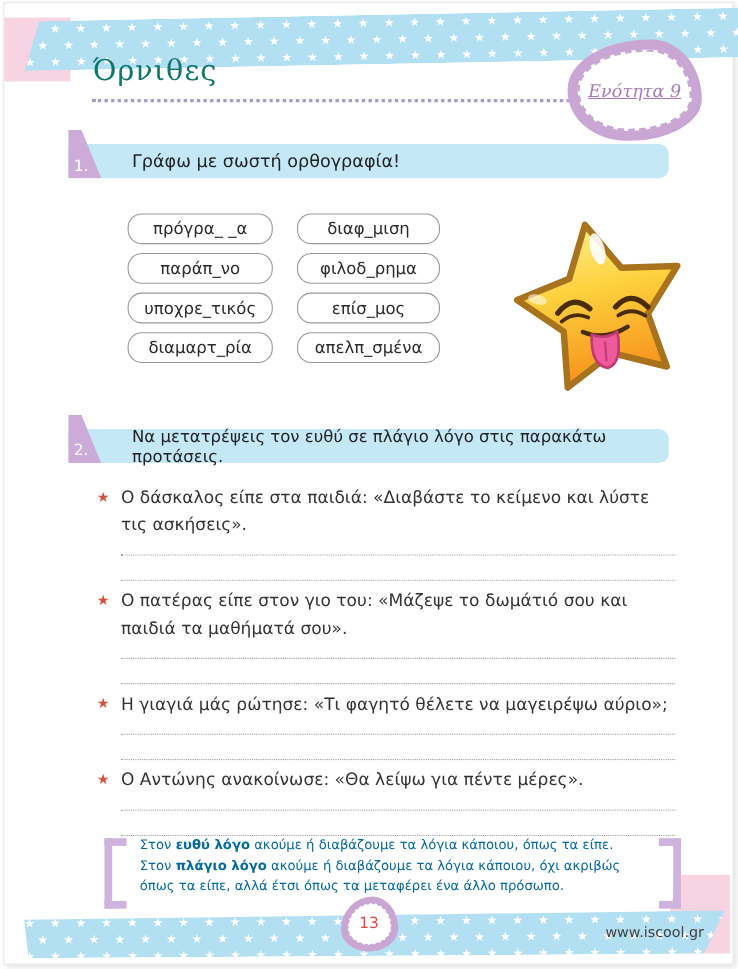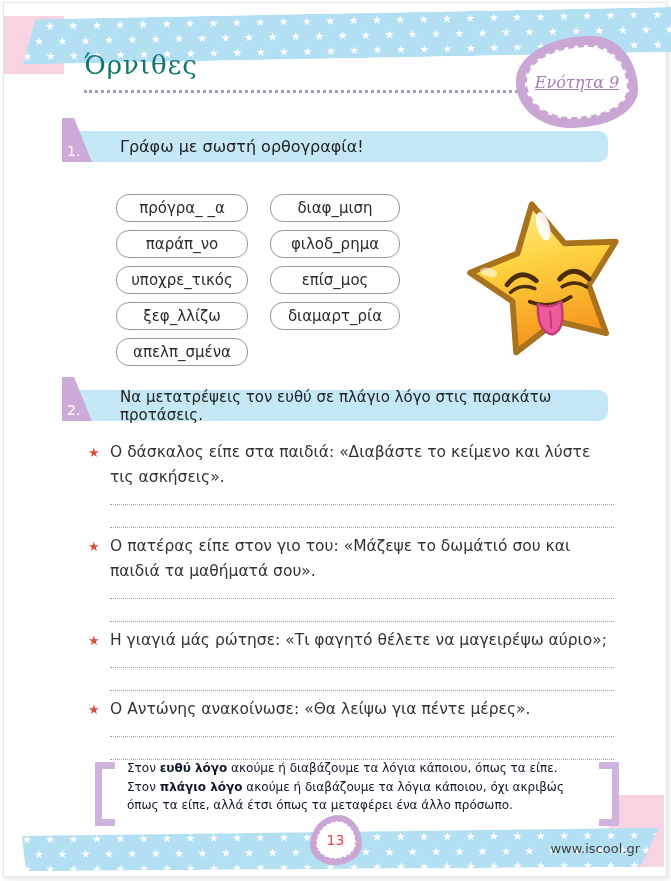--- a/index.html
+++ b/index.html
@@ -71,21 +71,21 @@
   .ans{margin-left:22px;border-bottom:1.5px dotted #a0a0a0;}
   .ans.first{height:14px;}
   .ans.second{height:22px;}
 
   
   .note{position:absolute;left:95px;top:757px;width:524px;display:flex;z-index:4;}
   .bracket{flex:0 0 13px;min-height:50px;margin-top:5px;}
   .bracket.lft{border:7px solid #cfb2dd;border-right:none;}
   .bracket.rgt{border:7px solid #cfb2dd;border-left:none;}
   .note-text{flex:1;padding:2px 10px 0 12px;}
-  .note-text p{margin:0;font-size:12px;line-height:1.55;color:#0f172a;}
+  .note-text p{margin:0;font-size:12px;line-height:1.55;color:#0369a1;}
   .note-text .b{font-weight:bold;}
 
   
   .page-blob{position:absolute;left:50%;top:815px;transform:translateX(-50%);
     width:52px;height:50px;background:#c9a6d4;z-index:5;
     border-radius:55% 45% 52% 48% / 60% 58% 42% 40%;}
   .page-blob .inner{position:absolute;inset:6px;background:#fff;
     border-radius:55% 45% 52% 48% / 60% 58% 42% 40%;
     border:1.5px dashed #c9a6d4;display:flex;align-items:center;justify-content:center;
     font-size:14px;font-weight:normal;color:#ef4444;}
@@ -116,21 +116,20 @@
   <span>Γράφω με σωστή ορθογραφία!</span>
 </div>
 
 <div class="words-grid">
   <div class="word-box">πρόγρα_ _α</div>
   <div class="word-box">διαφ_μιση</div>
   <div class="word-box">παράπ_νο</div>
   <div class="word-box">φιλοδ_ρημα</div>
   <div class="word-box">υποχρε_τικός</div>
   <div class="word-box">επίσ_μος</div>
-  <div class="word-box">ξεφ_λλίζω</div>
   <div class="word-box">διαμαρτ_ρία</div>
   <div class="word-box">απελπ_σμένα</div>
 </div>
 
 <svg class="mascot" viewBox="0 0 200 180">
   <defs>
     <linearGradient id="sg" x1="0" y1="0" x2="0.15" y2="1">
       <stop offset="0" stop-color="#ffee96"></stop>
       <stop offset="0.45" stop-color="#fdd23e"></stop>
       <stop offset="1" stop-color="#f7941d"></stop>

